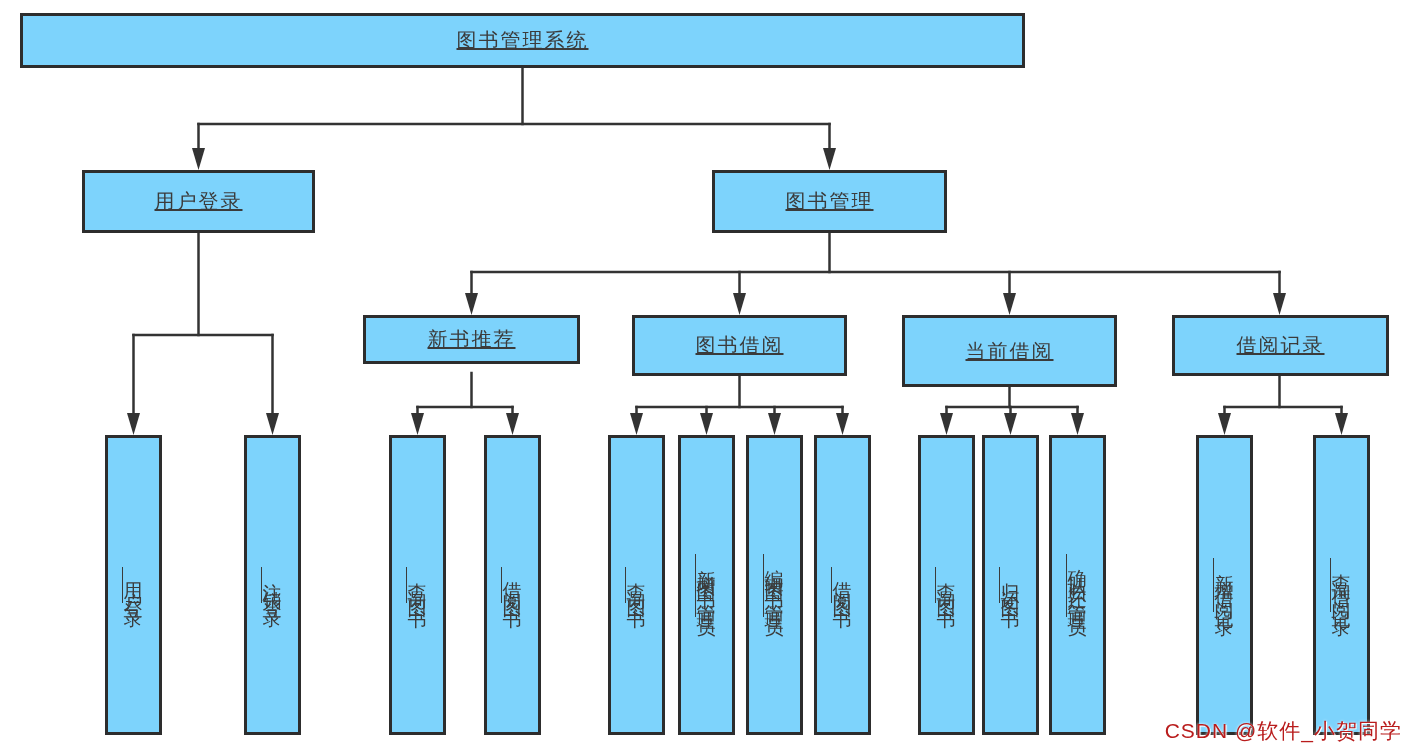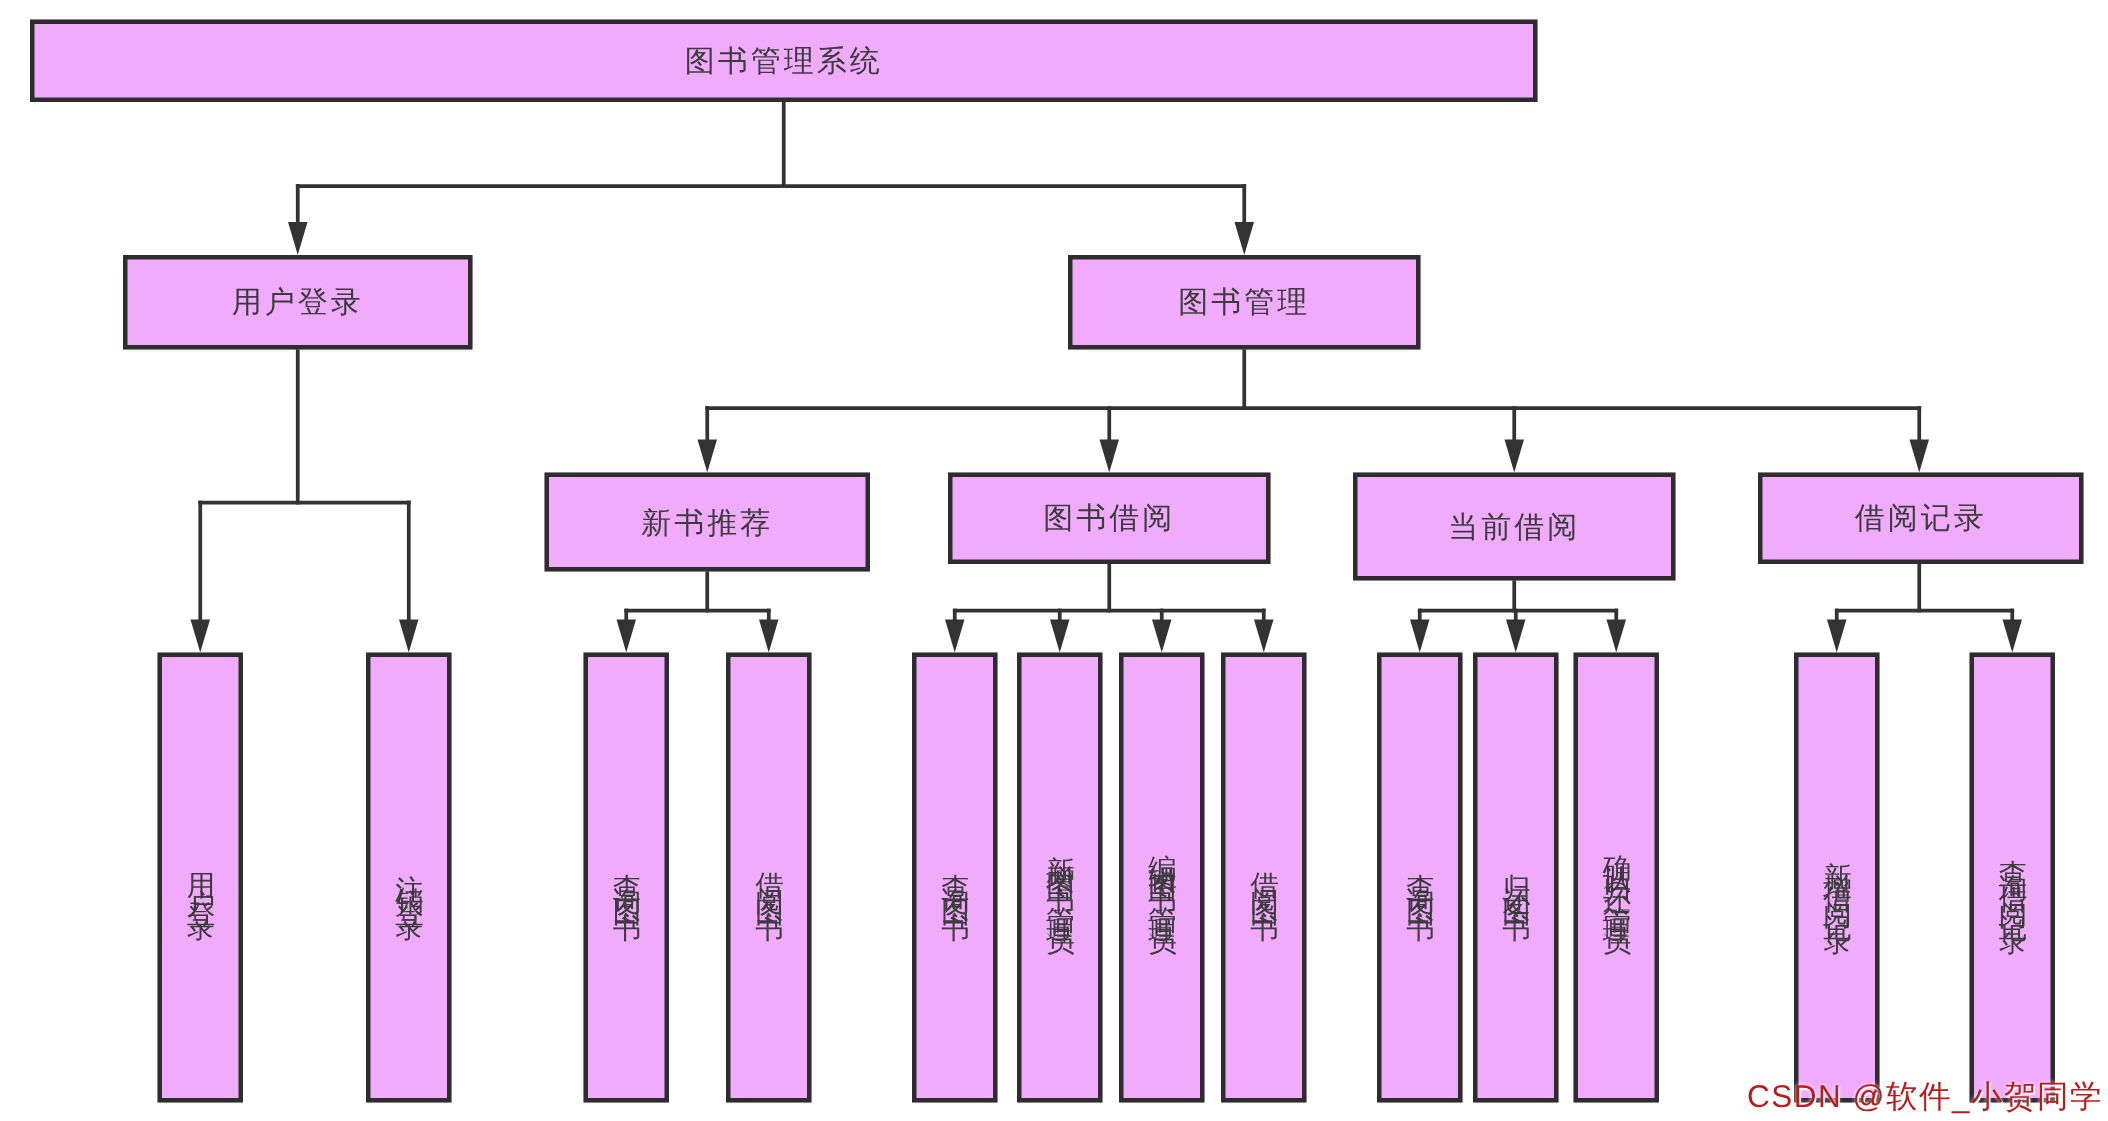--- a/index.html
+++ b/index.html
@@ -17,27 +17,28 @@
   }
   #connectors {
     position: absolute;
     left: 0;
     top: 0;
     z-index: 1;
   }
   .node {
     position: absolute;
     box-sizing: border-box;
-    background: #f0abfc;
+    background: #7dd3fc;
     border: 3px solid #2d2d2d;
     color: #3b3b3b;
     display: flex;
     align-items: center;
     justify-content: center;
     z-index: 2;
+    text-decoration: underline;
   }
   .hnode {
     font-size: 20px;
     letter-spacing: 2px;
     white-space: nowrap;
   }
   .vnode {
     writing-mode: vertical-rl;
     text-orientation: mixed;
     font-size: 19px;
@@ -128,21 +129,21 @@
       <polygon points="1218,413 1231,413 1224.5,435"></polygon>
       <polygon points="1335,413 1348,413 1341.5,435"></polygon>
     </g>
   </svg>
 
   <div class="node hnode" style="left:20px; top:13px; width:1005px; height:55px;">图书管理系统</div>
 
   <div class="node hnode" style="left:82px; top:170px; width:233px; height:63px;">用户登录</div>
   <div class="node hnode" style="left:712px; top:170px; width:235px; height:63px;">图书管理</div>
 
-  <div class="node hnode" style="left:363px; top:315px; width:217px; height:66px;">新书推荐</div>
+  <div class="node hnode" style="left:363px; top:315px; width:217px; height:49px;">新书推荐</div>
   <div class="node hnode" style="left:632px; top:315px; width:215px; height:61px;text-align:center;">图书借阅</div>
   <div class="node hnode" style="left:902px; top:315px; width:215px; height:72px;">当前借阅</div>
   <div class="node hnode" style="left:1172px; top:315px; width:217px; height:61px;text-align:center;">借阅记录</div>
 
   <div class="node vnode" style="left:105px;">用户登录</div>
   <div class="node vnode" style="left:244px;">注销登录</div>
 
   <div class="node vnode" style="left:389px;">查询图书</div>
   <div class="node vnode" style="left:484px;">借阅图书</div>
 

